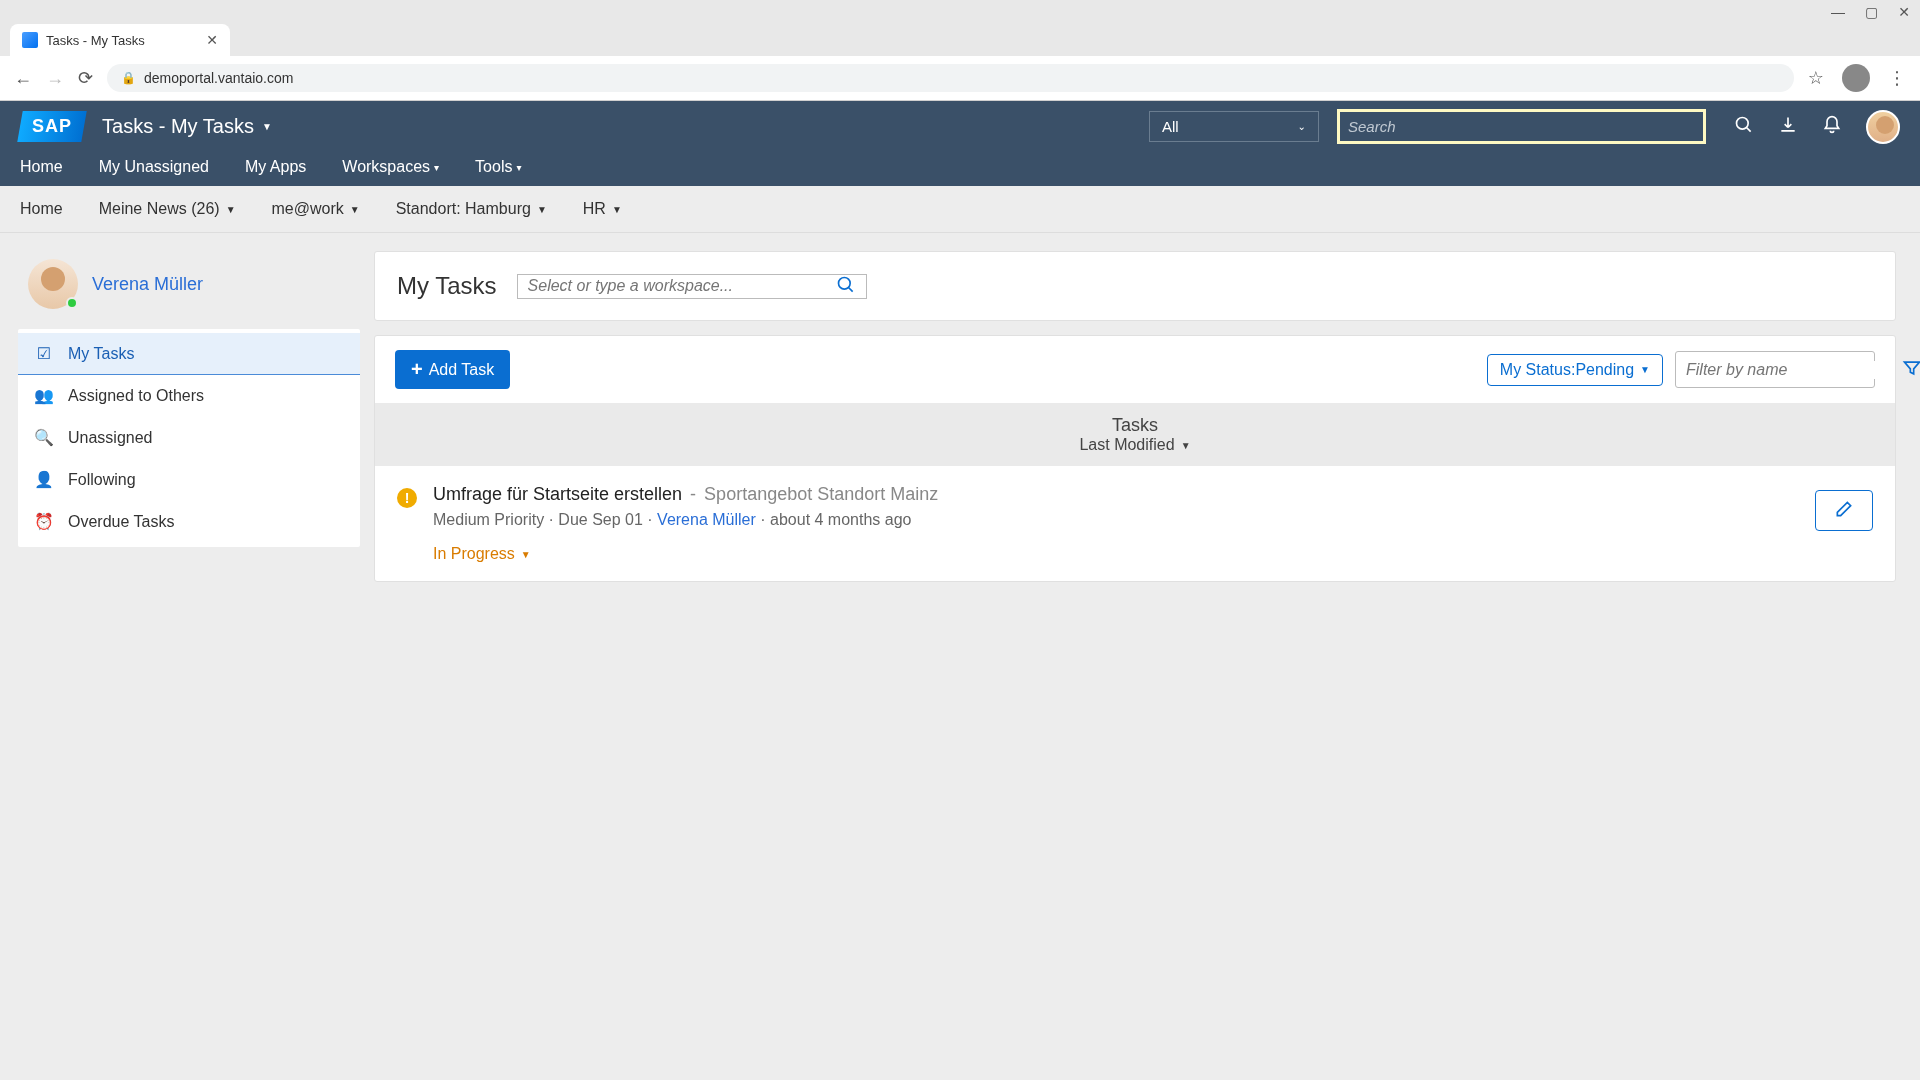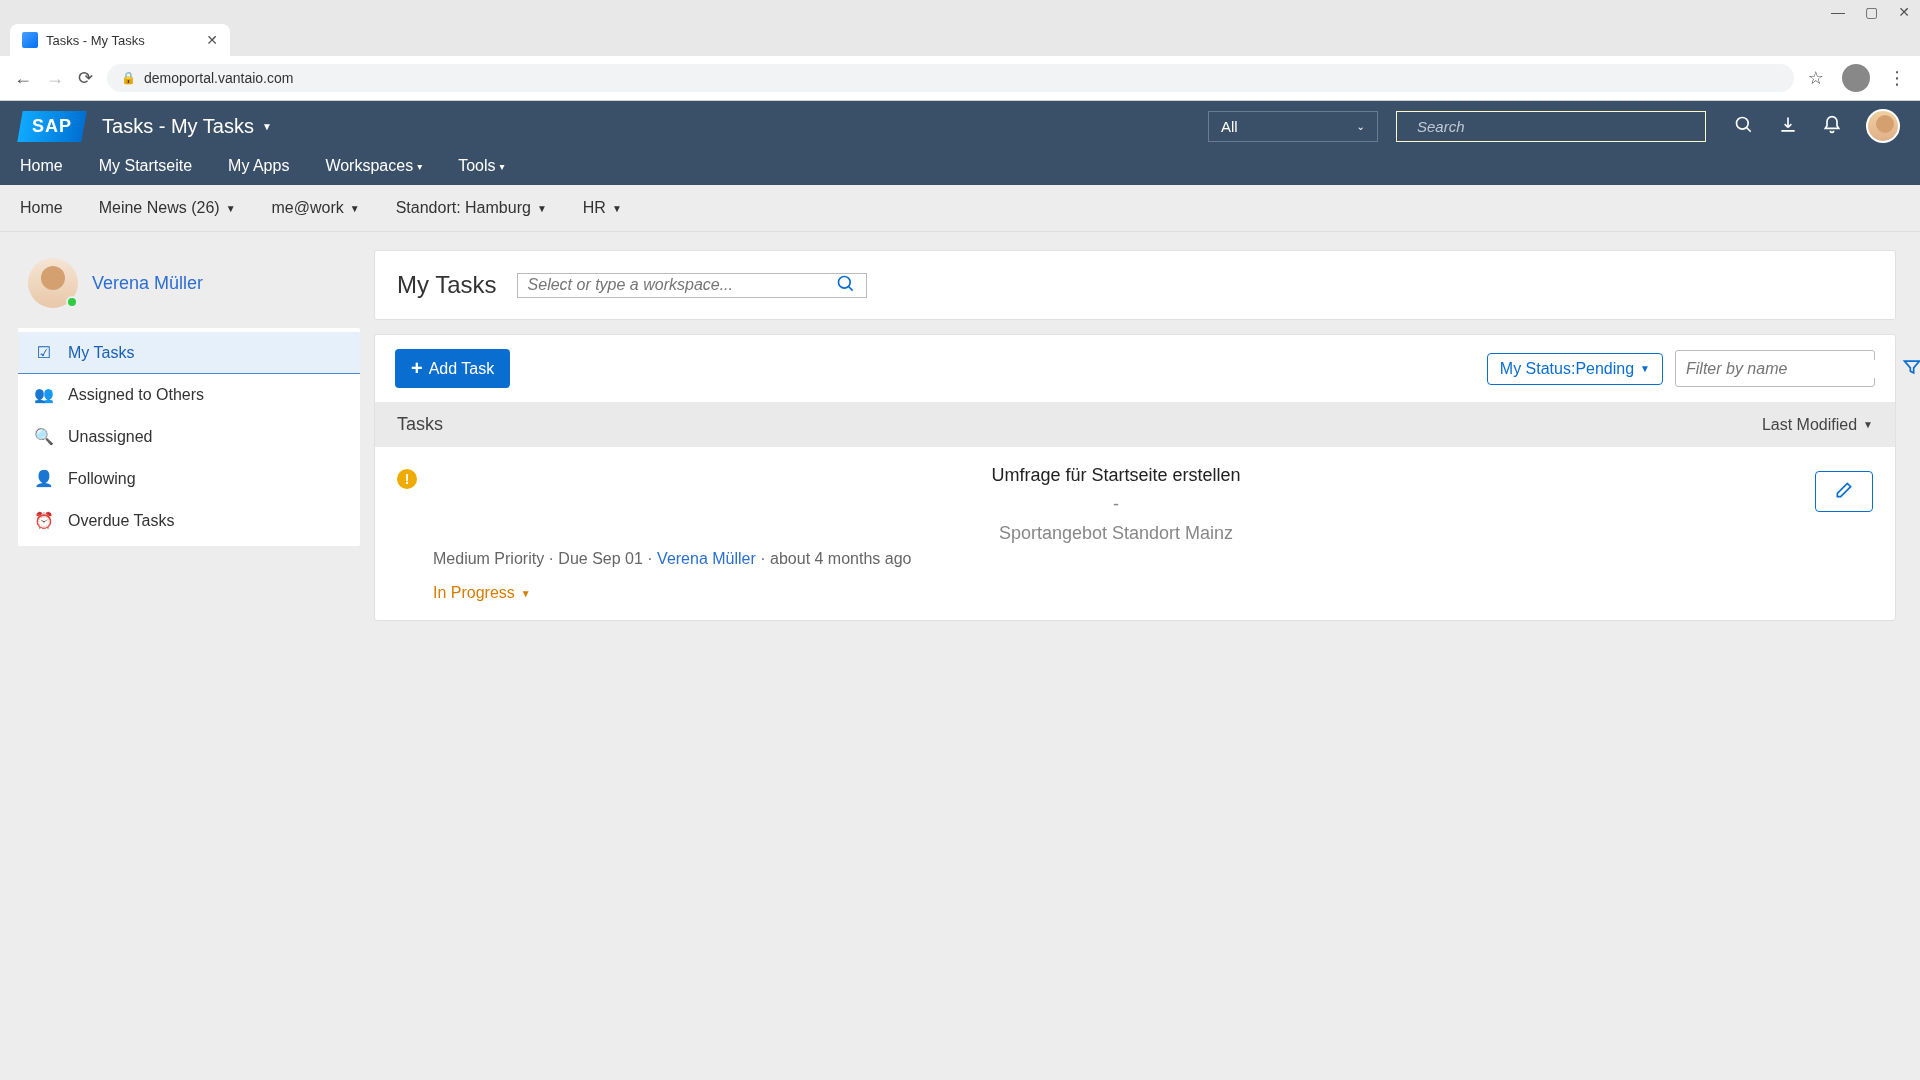--- a/index.html
+++ b/index.html
@@ -24,21 +24,21 @@
 .addr-bar .profile-circle { width: 28px; height: 28px; border-radius: 50%; background: #888; }
 
 
 .sap-header { background: #3a5068; color: #fff; }
 .sap-top { display: flex; align-items: center; padding: 8px 20px 4px 20px; gap: 18px; }
 .sap-logo { background: linear-gradient(90deg,#0faaff 0%,#0070d2 100%); color: #fff; font-weight: bold; padding: 5px 12px; font-size: 18px; letter-spacing: 1px; transform: skewX(-10deg); }
 .sap-logo span { display: inline-block; transform: skewX(10deg); }
 .page-title-bar { font-size: 20px; font-weight: 500; display: flex; align-items: center; gap: 8px; }
 .spacer { flex: 1; }
 .search-scope { border: 1px solid #6a7d90; background: transparent; color: #fff; padding: 6px 12px; display: flex; align-items: center; justify-content: space-between; width: 170px; font-size: 15px; cursor: pointer; }
-.search-box { border: 1px solid #fef9c3; background: transparent; padding: 6px 20px; width: 310px; color: #fff; font-size: 15px; font-style: italic; }
+.search-box { border: 3px solid #fef9c3; background: transparent; padding: 6px 8px; width: 369px; color: #fff; font-size: 15px; font-style: italic; }
 .search-box::placeholder { color: #c0c9d2; }
 .header-icons { display: flex; align-items: center; gap: 24px; padding-left: 10px; }
 .header-icons .hicon { color: #fff; cursor: pointer; }
 .avatar-small { width: 34px; height: 34px; border-radius: 50%; background: linear-gradient(#f0d0a0,#e0b088); border: 2px solid #fff; overflow:hidden; position:relative; }
 .avatar-small::after{content:"";position:absolute;top:4px;left:8px;width:18px;height:18px;background:#d4a070;border-radius:50%;}
 
 .sap-nav { display: flex; align-items: center; padding: 0 20px; gap: 36px; }
 .sap-nav a { color: #fff; text-decoration: none; padding: 10px 0; font-size: 16px; display: flex; align-items: center; gap: 4px; cursor: pointer; }
 
 
@@ -68,27 +68,27 @@
 .panel-title { font-size: 24px; color: #333; }
 .ws-search { border: 1px solid #bbb; display: flex; align-items: center; padding: 0 10px; width: 350px; }
 .ws-search input { border: none; outline: none; flex: 1; font-size: 16px; font-style: italic; color: #666; }
 
 .toolbar { display: flex; align-items: center; padding: 14px 20px; }
 .btn-primary { background: #0a6ed1; color: #fff; border: none; padding: 8px 16px; font-size: 16px; border-radius: 4px; display: flex; align-items: center; gap: 6px; cursor: pointer; }
 .status-filter { border: 1.5px solid #0a6ed1; color: #0a6ed1; padding: 6px 12px; border-radius: 4px; font-size: 16px; display: flex; align-items: center; gap: 6px; cursor: pointer; background:#fff; }
 .name-filter { border: 1px solid #bbb; padding: 6px 10px; display: flex; align-items: center; gap: 8px; width: 200px; border-radius:3px; }
 .name-filter input { border: none; outline: none; font-style: italic; font-size: 16px; flex: 1; color: #be185d; }
 
-.tasks-header { background: #eaeaea; display: flex; align-items: center; justify-content: space-between; padding: 12px 22px; font-size: 18px; color: #444; }
+.tasks-header { background: #eaeaea; display: flex; align-items: center; justify-content: space-between; padding: 12px 22px; font-size: 18px; color: #444; flex-direction: column; }
 .sort-by { display: flex; align-items: center; gap: 6px; font-size: 16px; cursor: pointer; }
 
 .task-row { display: flex; align-items: flex-start; padding: 18px 22px; gap: 16px; }
 .prio-badge { width: 20px; height: 20px; background: #f0ab00; border-radius: 50%; color: #fff; display: flex; align-items: center; justify-content: center; font-weight: bold; font-size: 14px; margin-top: 4px; flex-shrink:0; }
 .task-body { flex: 1; }
-.task-title-line { font-size: 18px; display: flex; align-items: center; gap: 8px; flex-wrap: wrap; flex-direction: column; }
+.task-title-line { font-size: 18px; display: flex; align-items: center; gap: 8px; flex-wrap: wrap; }
 .task-title-line .ttitle { color: #222; }
 .task-title-line .tloc { color: #888; }
 .task-meta { color: #666; font-size: 16px; margin-top: 6px; }
 .task-meta .assignee { color: #2a6ed6; }
 .task-status { color: #d97c00; font-size: 16px; margin-top: 16px; display: flex; align-items: center; gap: 6px; cursor: pointer; }
 .edit-btn { border: 1.5px solid #0a6ed1; padding: 8px 18px; border-radius: 4px; cursor: pointer; color: #0a6ed1; background:#fff; margin-top:6px; }
 
 .caret { font-size: 10px; }
 
 
@@ -157,21 +157,21 @@
           </svg>
       </span>
       <div class="avatar-small"></div>
     </div>
   </div>
   <div class="sap-nav">
     <a>
         <span>Home</span>
       </a>
     <a>
-        <span>My Startseite</span>
+        <span>My Unassigned</span>
       </a>
     <a>
         <span>My Apps</span>
       </a>
     <a>
         <span>Workspaces</span>
         <span class="caret">▾</span>
       </a>
     <a>
         <span>Tools</span>

